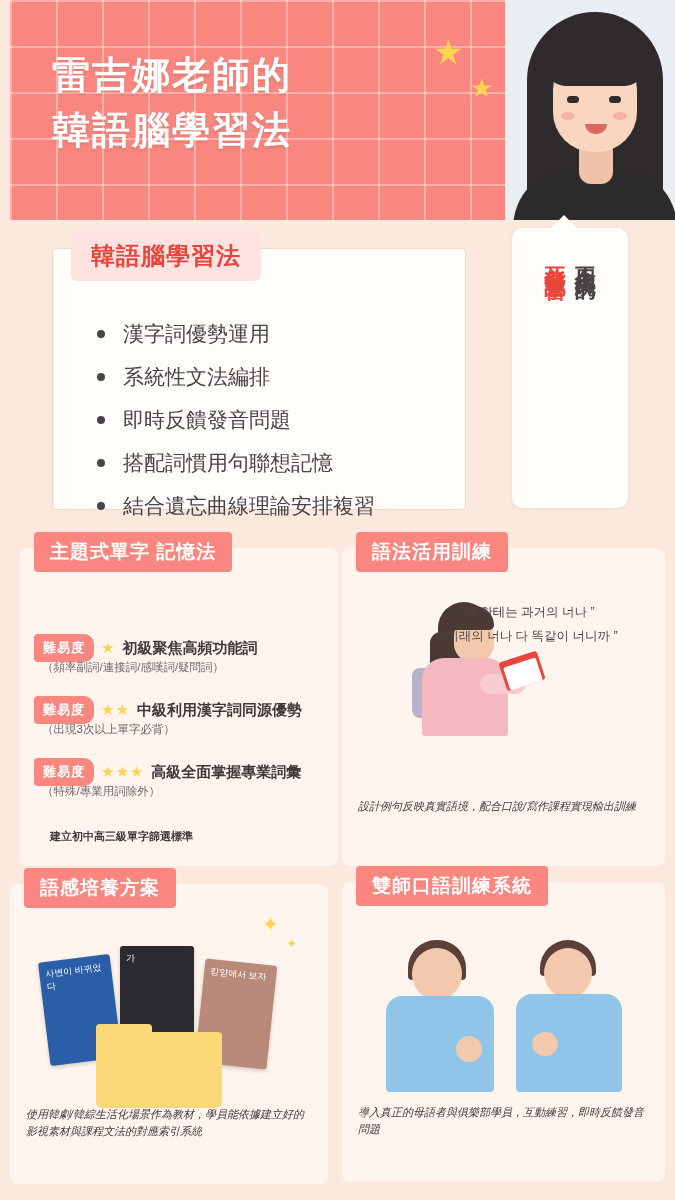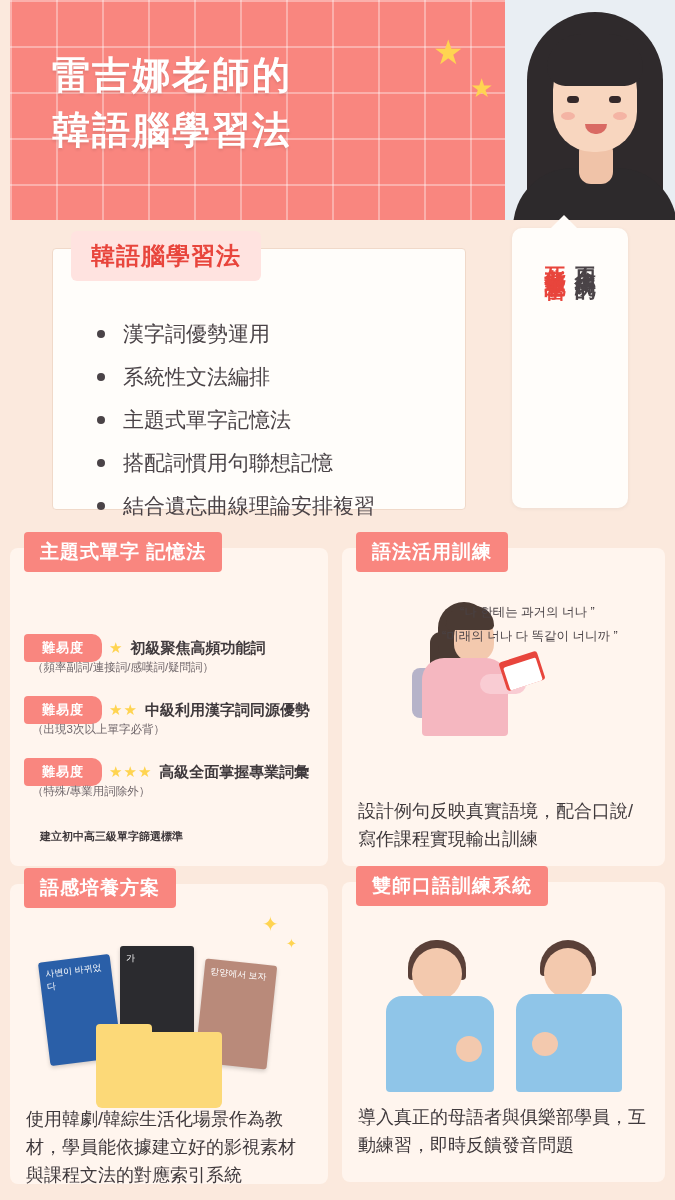--- a/index.html
+++ b/index.html
@@ -195,39 +195,39 @@
     left: 14px; top: -16px;
     background: #f9867f;
     color: #ffffff;
     font-size: 19px;
     font-weight: bold;
     letter-spacing: 1px;
     padding: 7px 16px;
     border-radius: 4px;
   }
 
-  #card-vocab { left: 10px; top: 548px; width: 318px; height: 318px; }
+  #card-vocab { left: 20px; top: 548px; width: 318px; height: 318px; }
   #card-grammar { left: 342px; top: 548px; width: 323px; height: 318px; }
   #card-sense { left: 10px; top: 884px; width: 318px; height: 300px; }
   #card-dual { left: 342px; top: 882px; width: 323px; height: 300px; }
 
   
   .diff-row {
     position: absolute;
     left: 14px;
     display: flex;
     align-items: center;
     gap: 7px;
   }
   .diff-badge {
     background: #f9867f;
     color: #ffffff;
     font-size: 13px;
     font-weight: bold;
-    padding: 5px 18px;
+    padding: 5px 9px;
     border-radius: 4px 10px 10px 4px;
     letter-spacing: 1px;
   }
   .stars { color: #ffd451; font-size: 15px; letter-spacing: 1px; }
   .diff-label {
     color: #3f393c;
     font-size: 15px;
     font-weight: bold;
   }
   .diff-note {
@@ -249,22 +249,23 @@
   .ill { position: absolute; }
   .quote {
     position: absolute;
     color: #4a4347;
     font-size: 12.5px;
   }
   .card-caption {
     position: absolute;
     left: 16px; right: 16px;
     color: #3f393c;
-    font-size: 18px;
+    font-size: 11px;
     line-height: 1.55;
+    font-style: italic;
   }
 
   
   .reader-hair {
     position: absolute; left: 96px; top: 6px;
     width: 52px; height: 58px; background: #4a3a33;
     border-radius: 26px 26px 10px 14px;
   }
   .reader-pony {
     position: absolute; left: 88px; top: 36px;
@@ -373,21 +374,21 @@
       <div class="cheek r"></div>
       <div class="mouth"></div>
     </div>
   </div>
 
   <div class="intro">
     <div class="intro-title">韓語腦學習法</div>
     <ul>
       <li>漢字詞優勢運用</li>
       <li>系統性文法編排</li>
-      <li>主題式單字記憶法</li>
+      <li>即時反饋發音問題</li>
       <li>搭配詞慣用句聯想記憶</li>
       <li>結合遺忘曲線理論安排複習</li>
     </ul>
   </div>
 
   <div class="callout">
     <div class="pointer"></div>
     <div class="vtext">
       <div class="vcol grey">不用傳統的</div>
       <div class="vcol red">死背硬記學習！</div>

